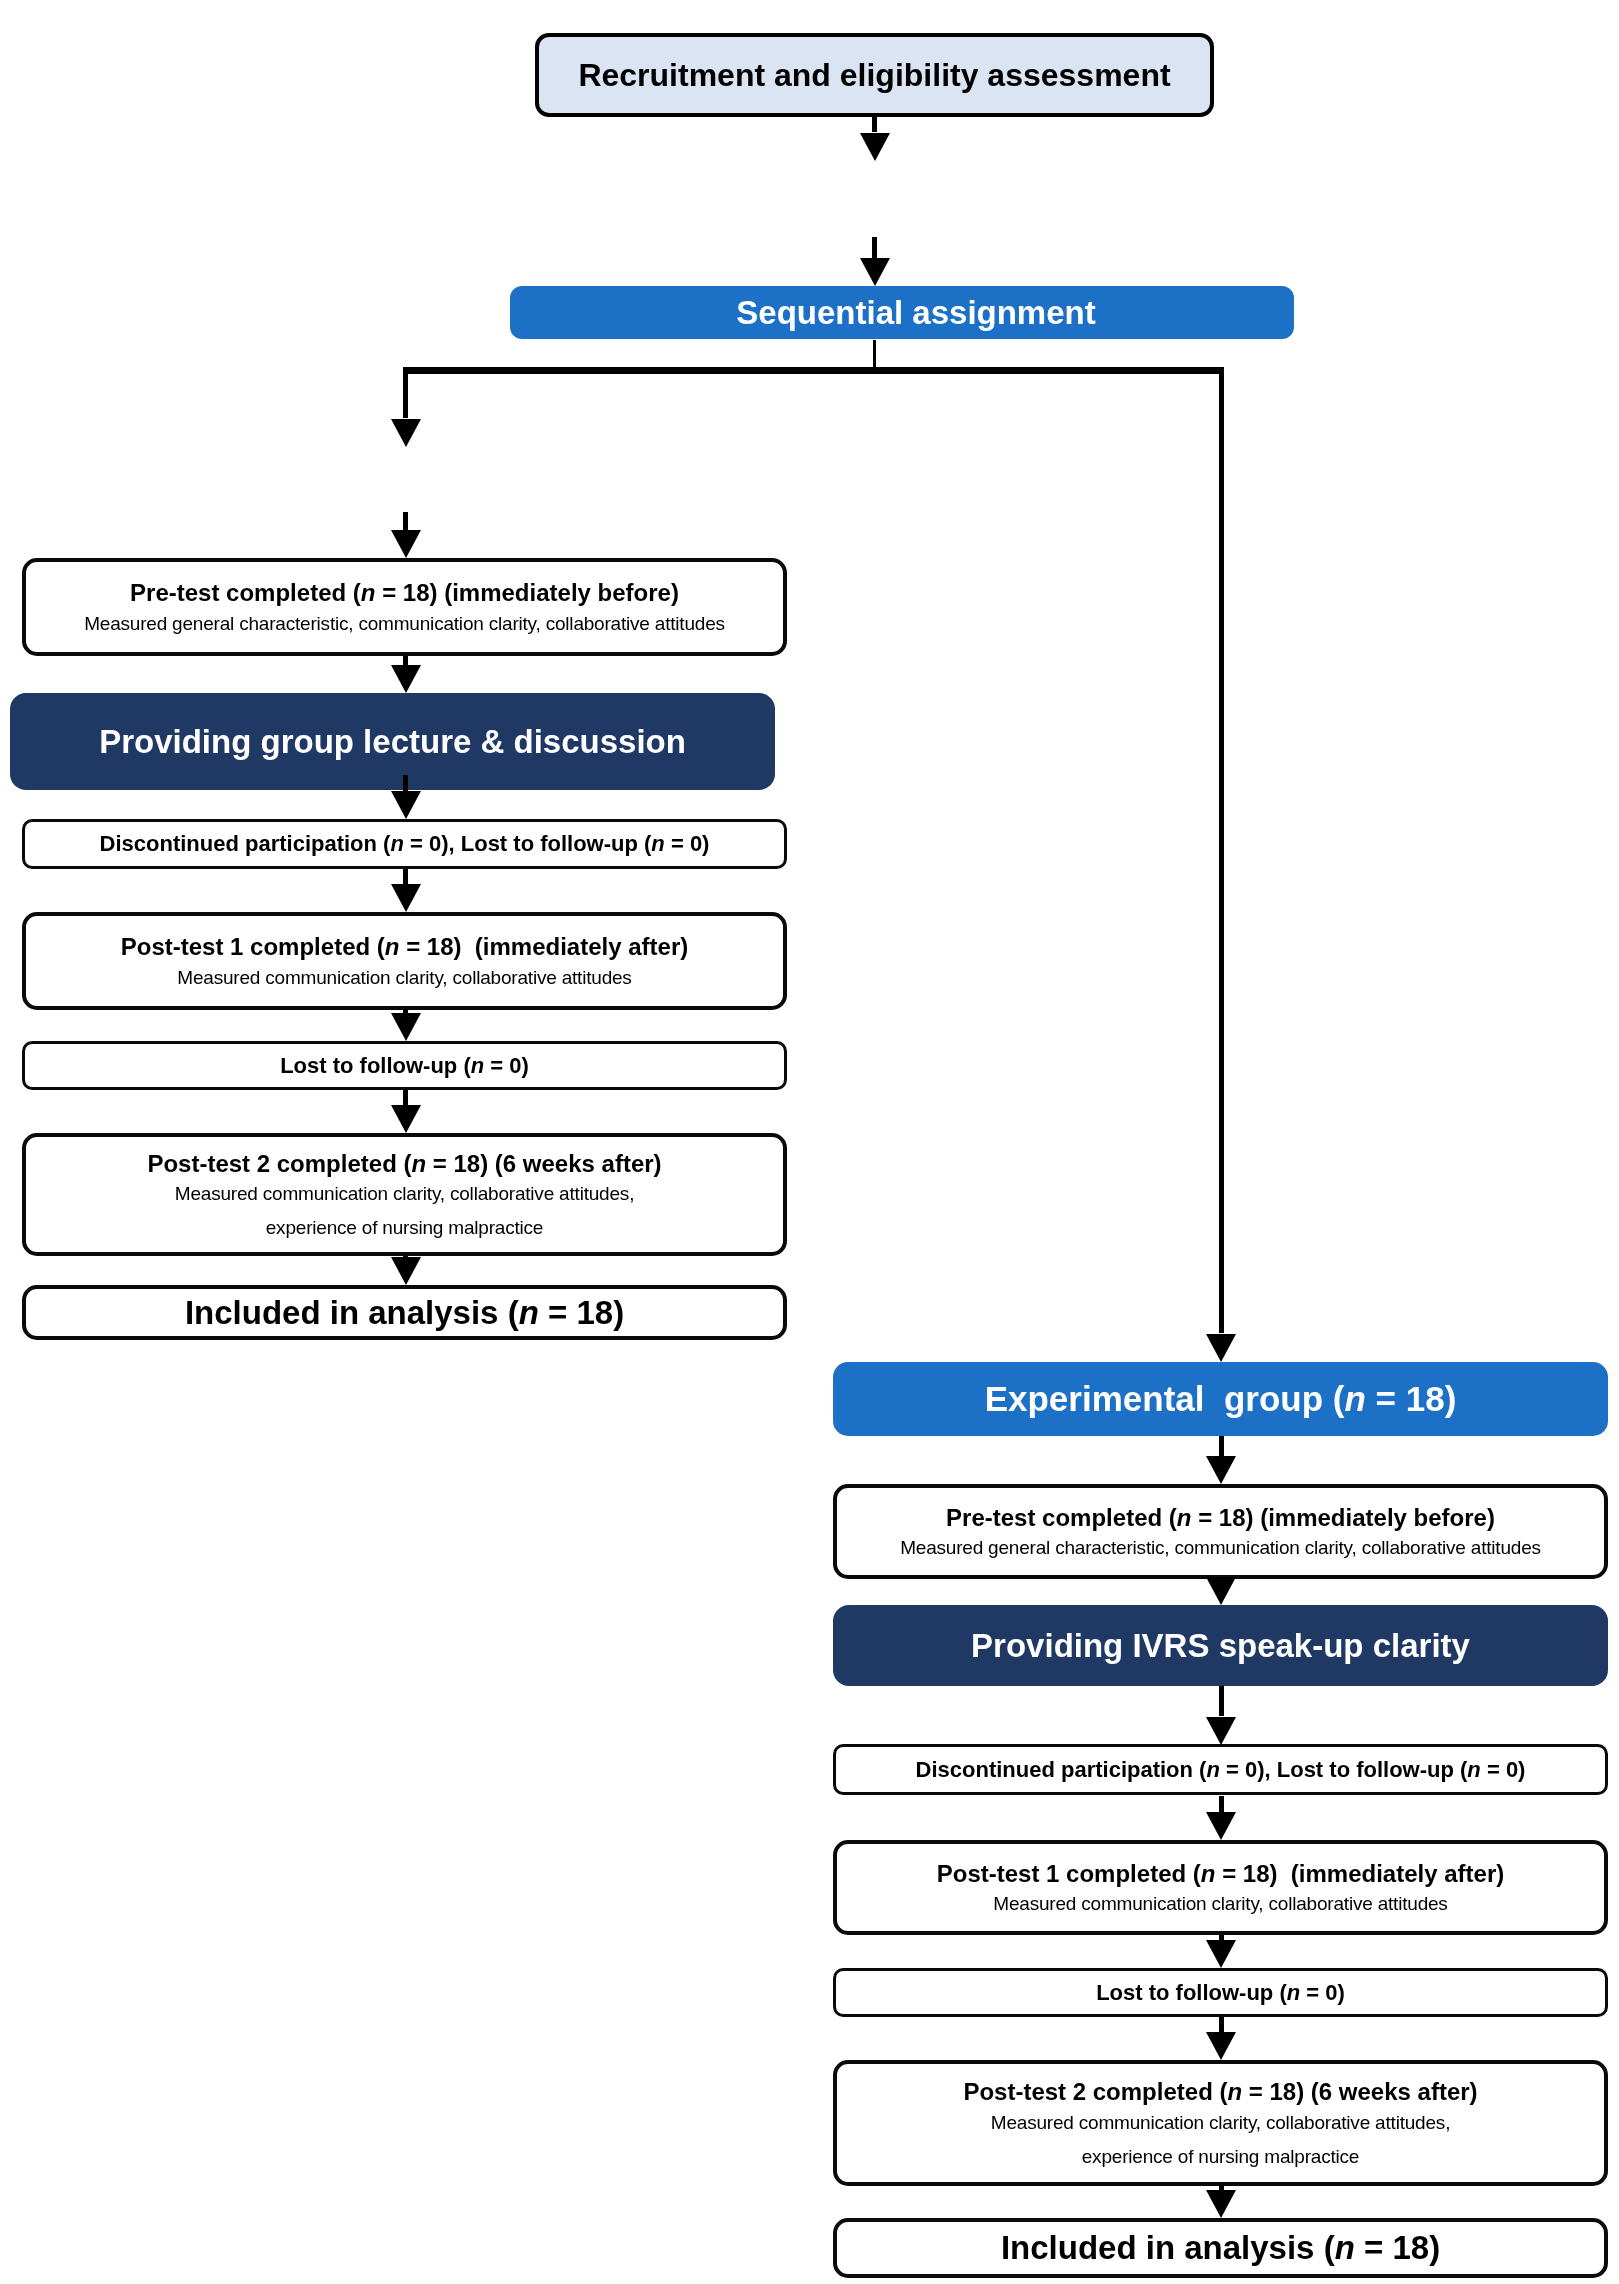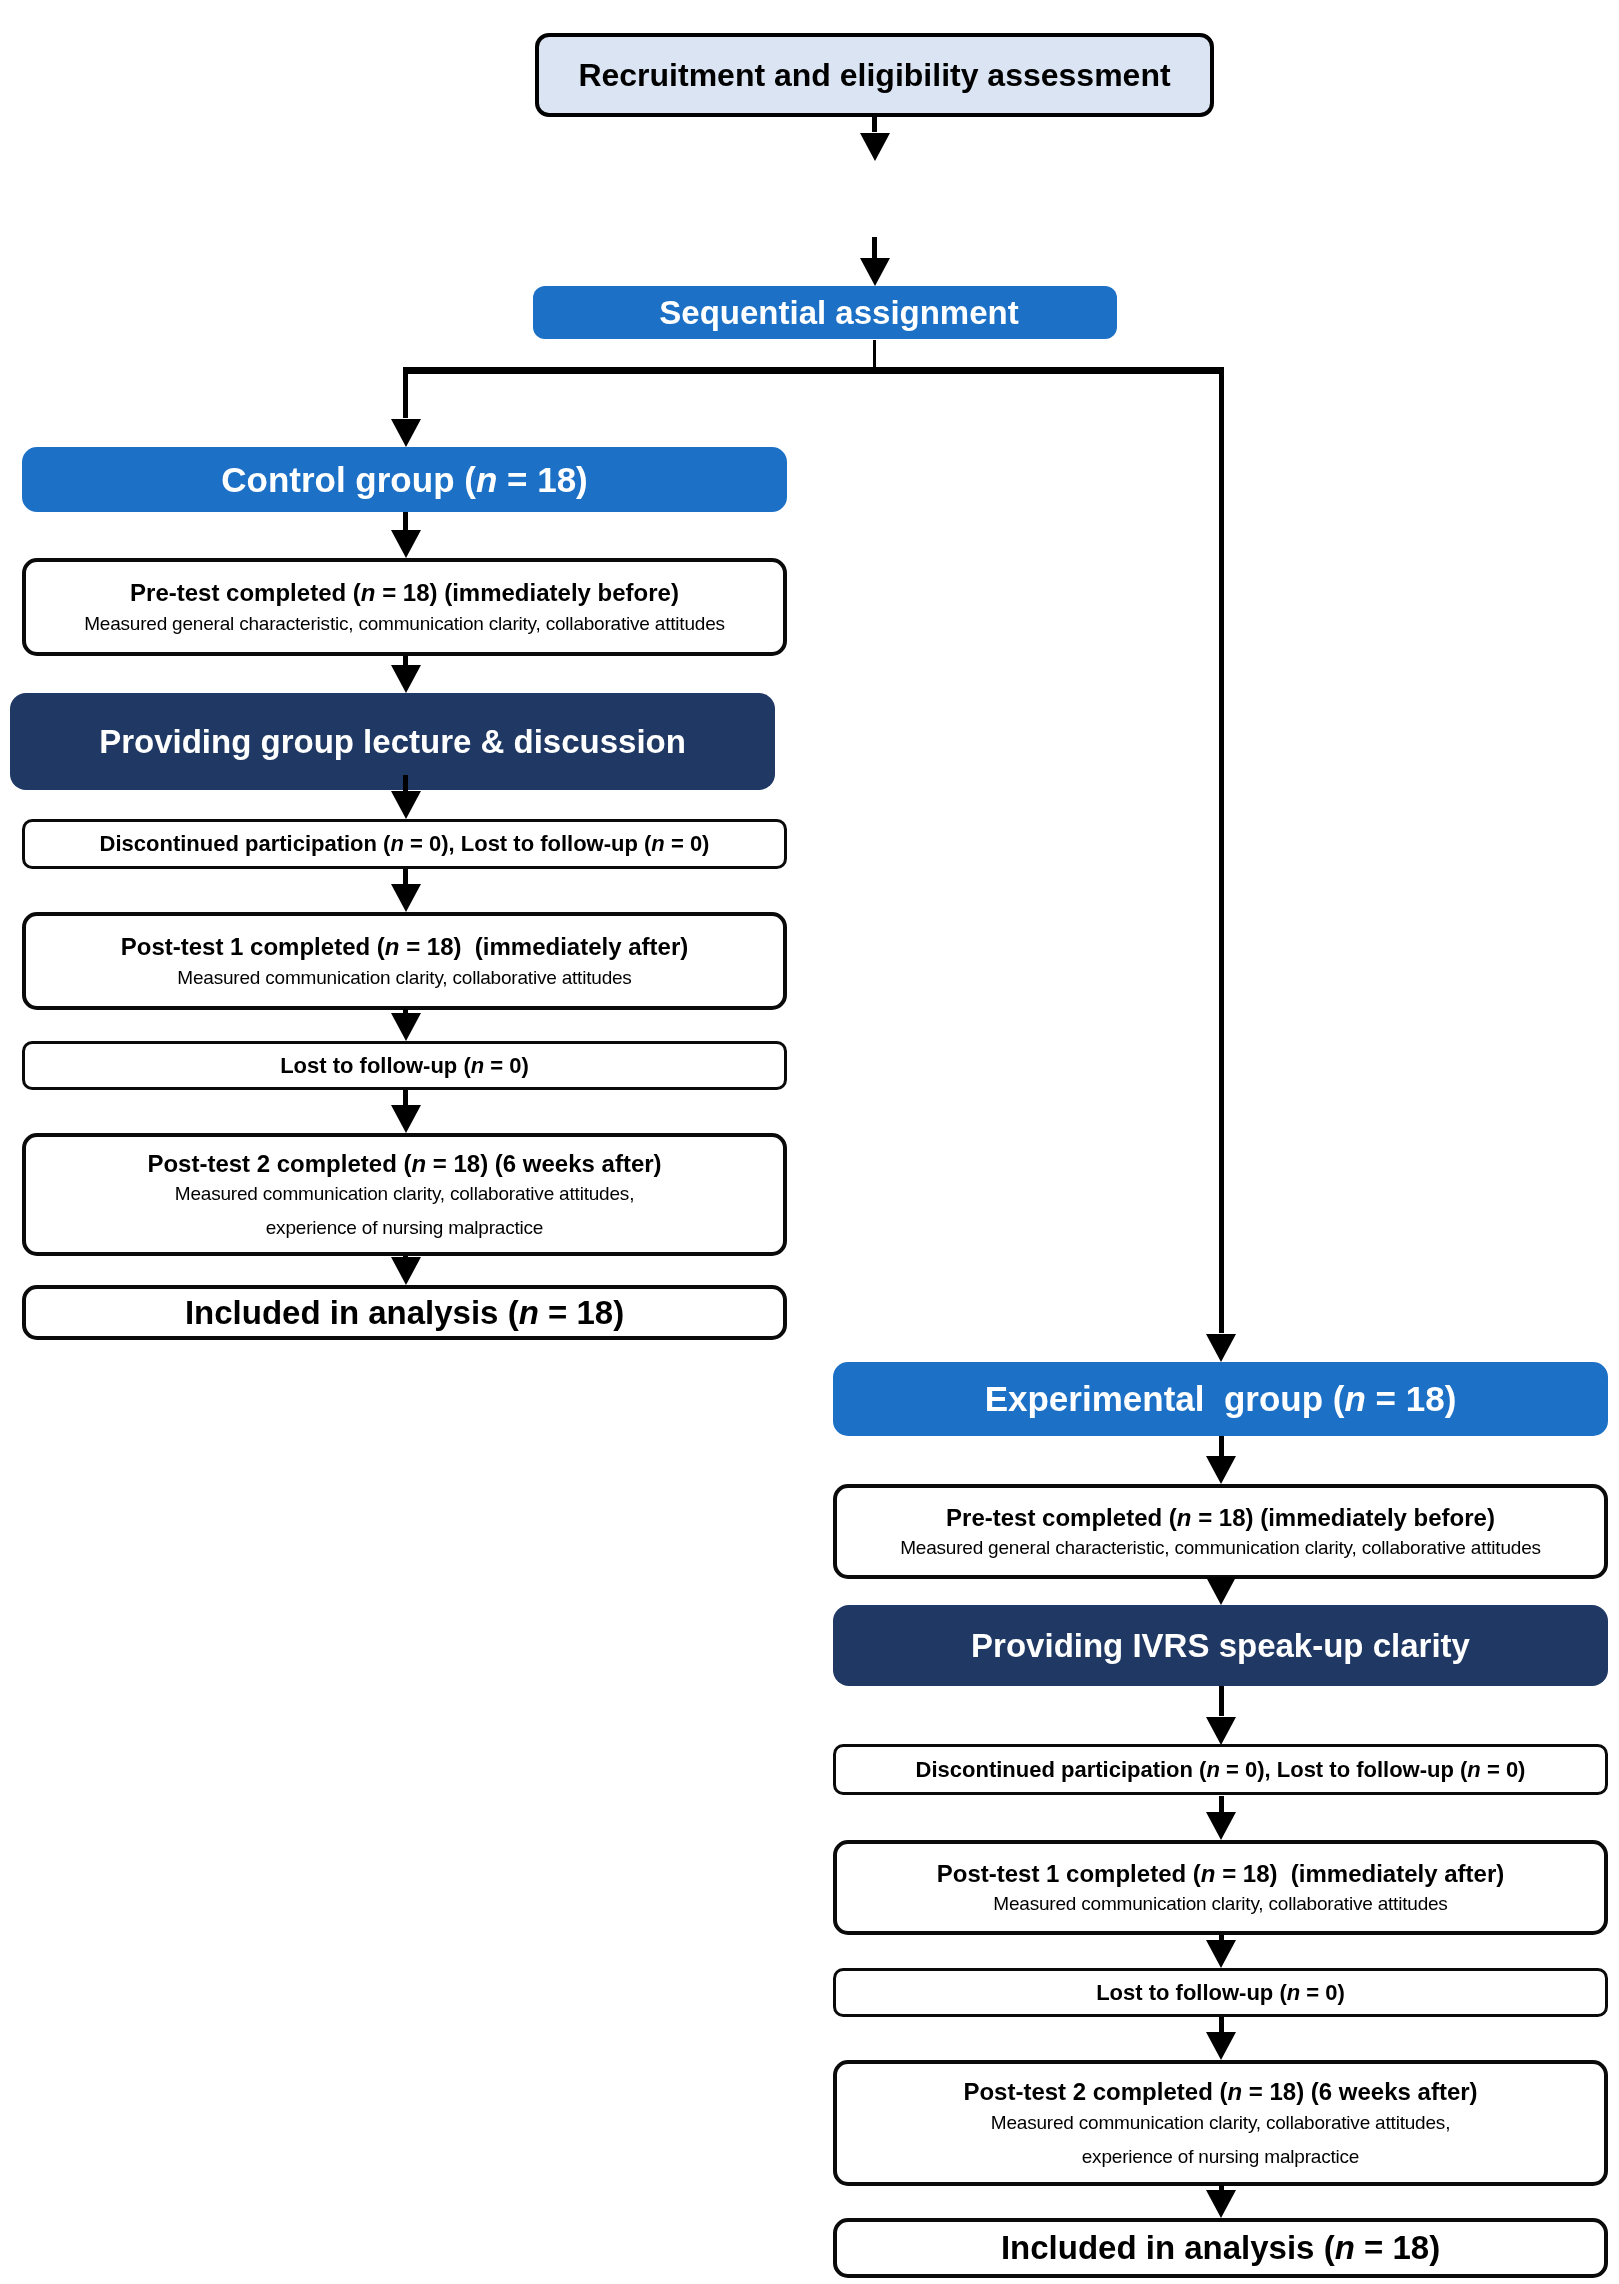--- a/index.html
+++ b/index.html
@@ -49,36 +49,33 @@
     <div class="line title-lg"><span>Recruitment and eligibility assessment</span></div>
   </div>
 
   <div class="stem" style="left:872px; top:116px; width:4.7px; height:16.3px;"></div>
   <div class="head-down" style="left:860px; top:133px;"></div>
 
 
   <div class="stem" style="left:872px; top:237px; width:4.7px; height:21px;"></div>
   <div class="head-down" style="left:860px; top:258px;"></div>
 
-  <div class="box fill-blue" style="left:533px; top:286px; width:584px; height:53px;padding-left:28px;">
+  <div class="box fill-blue" style="left:510px; top:286px; width:784px; height:53px;padding-left:28px;">
     <div class="line title-nv"><span>Sequential assignment</span></div>
   </div>
 
   <div class="stem" style="left:873px; top:340px; width:2.8px; height:28px;"></div>
   <div class="stem" style="left:403px; top:367px; width:821px; height:6.5px;"></div>
 
   <div class="stem" style="left:403px; top:367px; width:4.7px; height:51px;"></div>
   <div class="head-down" style="left:391px; top:419px;"></div>
 
   <div class="stem" style="left:1219px; top:367px; width:4.7px; height:966px;"></div>
   <div class="head-down" style="left:1206px; top:1334px;"></div>
 
-  <div class="box fill-blue" style="left:22px; top:447px; width:765px; height:65px; border-radius:15px;">
-    <div class="line title-xl"><span>Control group (</span><i>n</i><span> = 18)</span></div>
-  </div>
 
   <div class="stem" style="left:403px; top:512px; width:4.7px; height:18.6px;"></div>
   <div class="head-down" style="left:391px; top:530px;"></div>
 
   <div class="box fill-white" style="left:22px; top:558px; width:765px; height:98px;">
     <div class="line title-md"><span>Pre-test completed (</span><i>n</i><span> = 18) (immediately before)</span></div>
     <div class="line sub">Measured general characteristic, communication clarity, collaborative attitudes</div>
   </div>
 
   <div class="stem" style="left:403px; top:656px; width:4.7px; height:9.3px;"></div>

